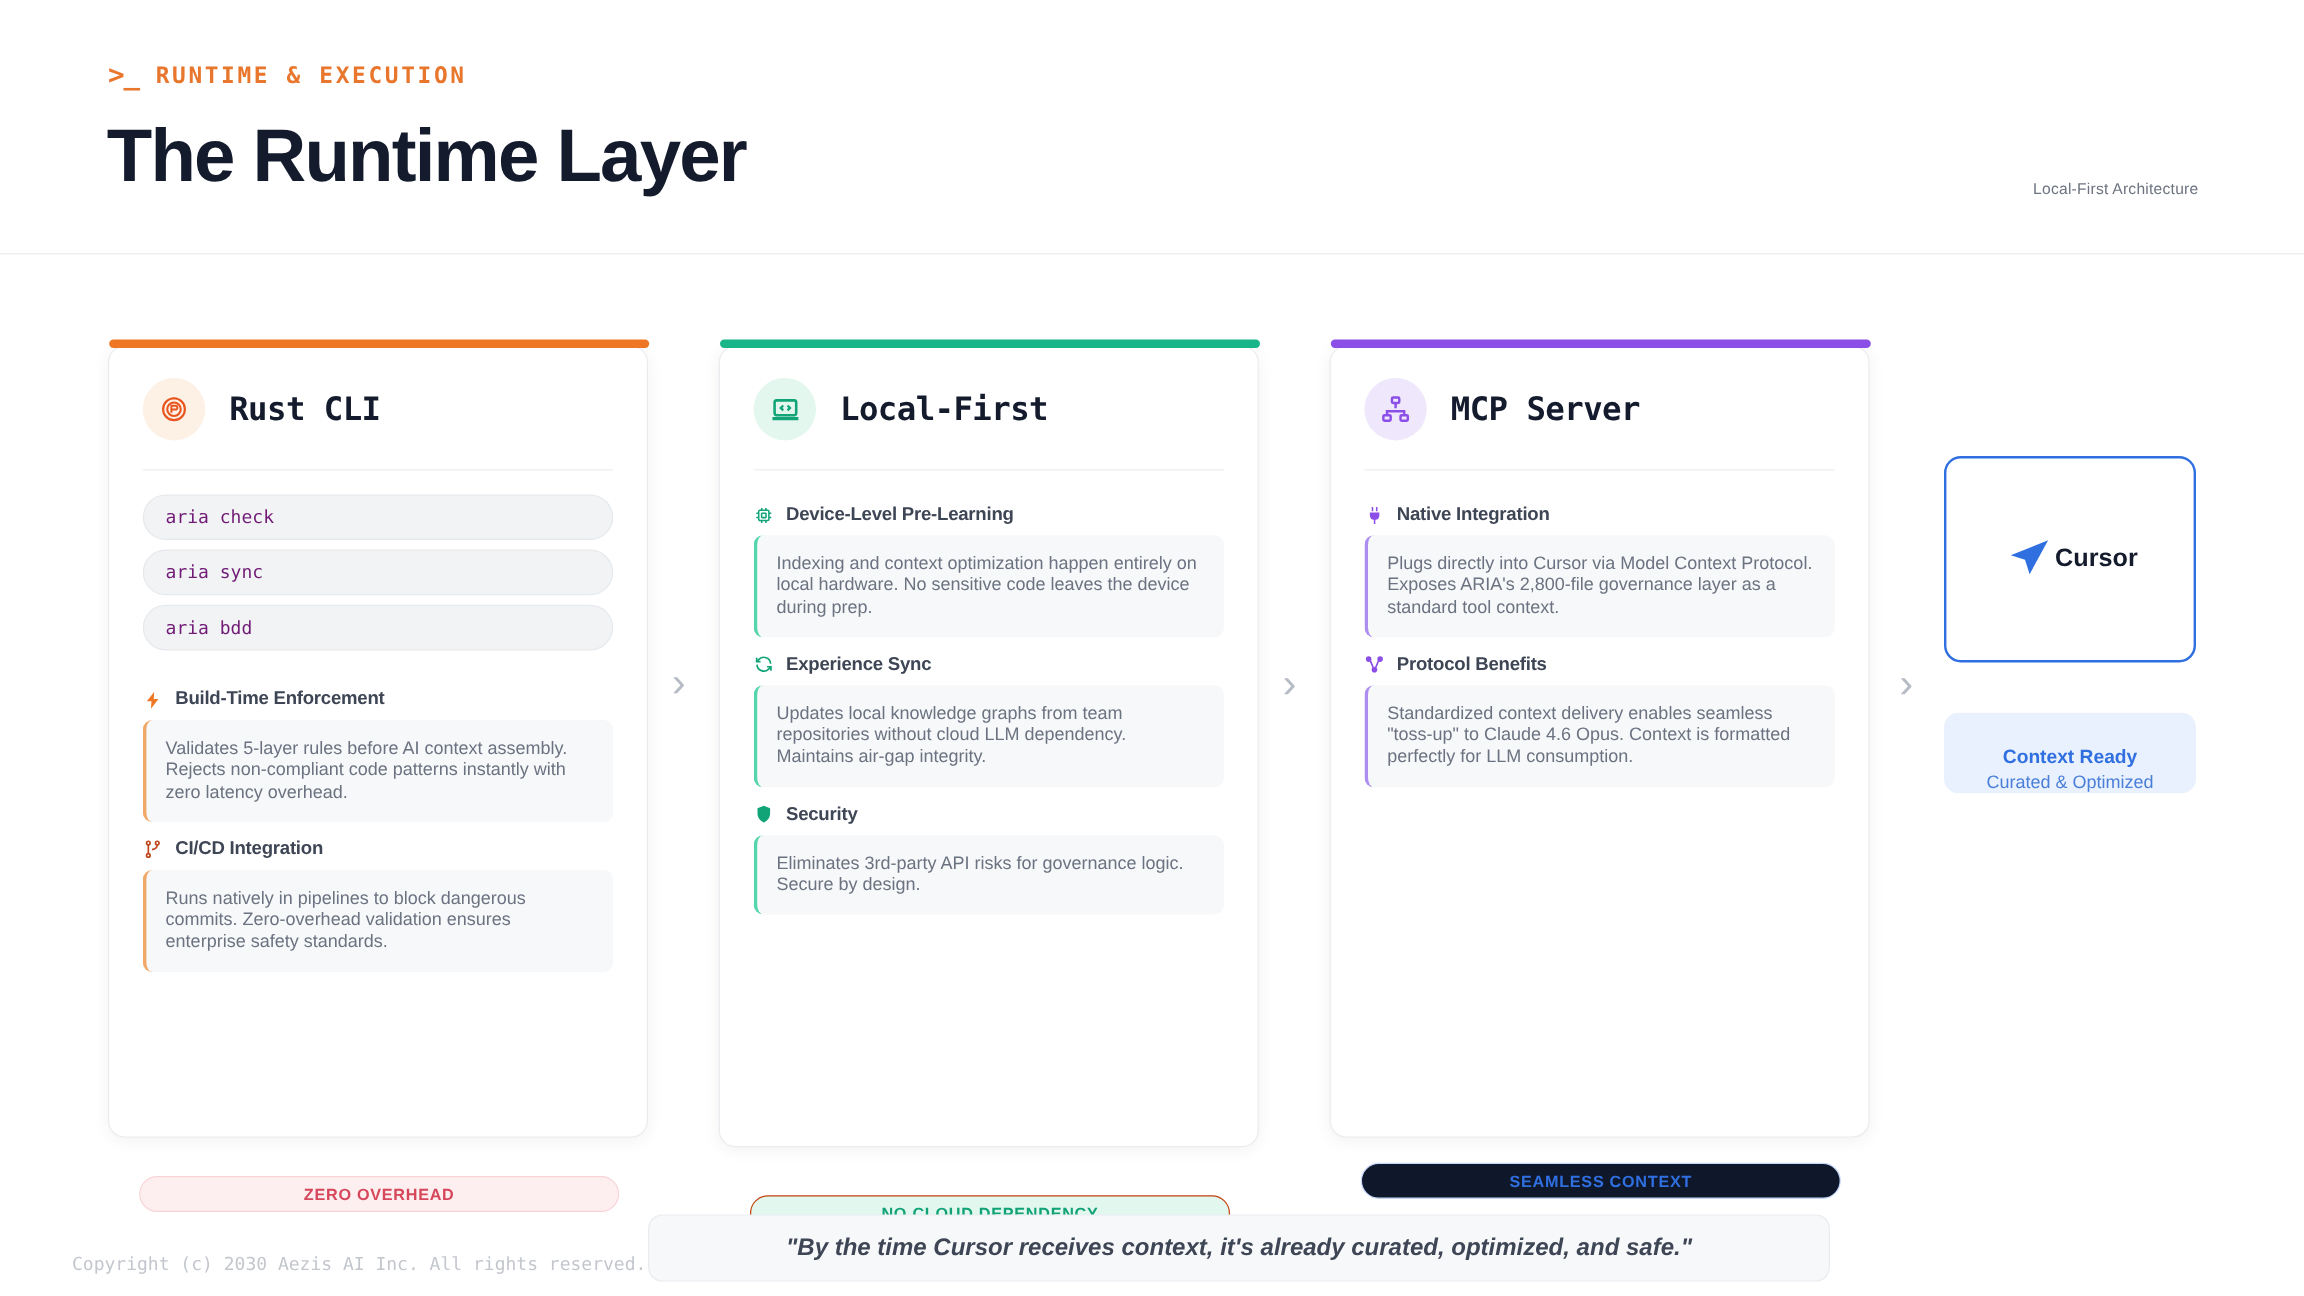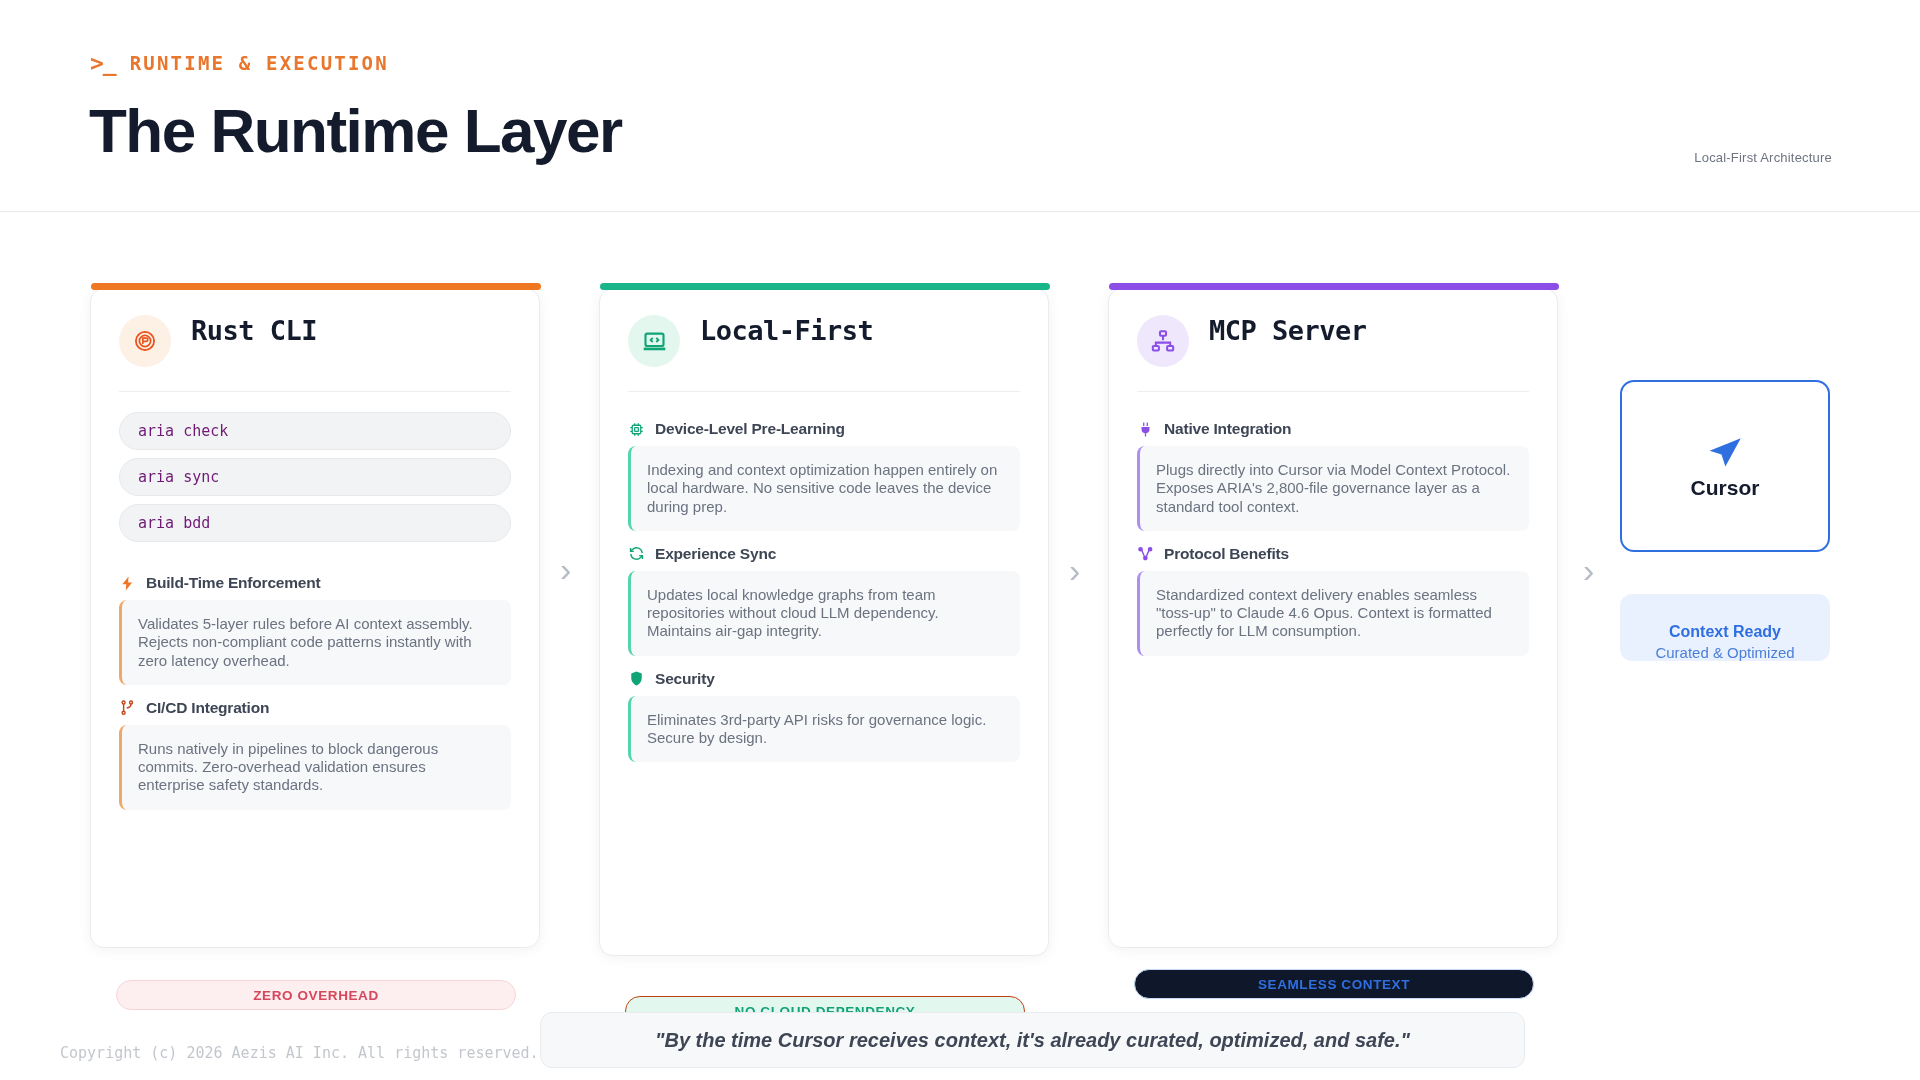--- a/index.html
+++ b/index.html
@@ -51,21 +51,21 @@
     border-radius: 4px;
   }
   .card1 { left: 90px; height: 660px; }
   .card2 { left: 599px; height: 668px; }
   .card3 { left: 1108px; height: 660px; }
   .card1 .card-top { background: #ef7622; }
   .card2 .card-top { background: #18b589; }
   .card3 .card-top { background: #8b4fe8; }
 
   .card-head {
-    display: flex; gap: 20px;
+    display: flex; align-items: center; gap: 20px;
     padding: 26px 28px 0 28px;
   }
   .card-badge {
     width: 52px; height: 52px; border-radius: 50%;
     display: flex; align-items: center; justify-content: center;
     flex: 0 0 auto;
   }
   .badge-orange { background: #fdf0e4; }
   .badge-green  { background: #e3f7ef; }
   .badge-purple { background: #efe8fc; }
@@ -130,21 +130,21 @@
   }
   .chev1 { left: 560px; top: 552px; }
   .chev2 { left: 1069px; top: 553px; }
   .chev3 { left: 1583px; top: 553px; }
 
   
   .cursor-box {
     position: absolute; left: 1620px; top: 380px;
     width: 210px; height: 172px;
     background: #fff; border: 2px solid #2f6fe0; border-radius: 14px;
-    display: flex; flex-direction: column; align-items: center; justify-content: center;
+    display: flex; flex-direction: row; align-items: center; justify-content: center;
   }
   .cursor-label { font-size: 21px; font-weight: bold; color: #141b2d; }
   .cursor-chip {
     position: absolute; left: 1620px; top: 594px;
     width: 210px; height: 67px;
     background: #eaf1fe; border-radius: 12px;
     display: flex; flex-direction: column; align-items: center; justify-content: flex-end;
     gap: 3px;
   }
   .chip-t { font-size: 16px; font-weight: bold; color: #2f6fe0; }
@@ -320,15 +320,15 @@
       <path d="M20.6 3.4 3.6 10.2l6.5 2.1 2.1 6.5z" fill="#2f6fe0"></path>
     </svg>
     <div class="cursor-label">Cursor</div>
   </div>
   <div class="cursor-chip">
     <div class="chip-t">Context Ready</div>
     <div class="chip-s">Curated &amp; Optimized</div>
   </div>
 
   <div class="quote">"By the time Cursor receives context, it's already curated, optimized, and safe."</div>
-  <div class="copyright">Copyright (c) 2026 Aezis AI Inc. All rights reserved.</div>
+  <div class="copyright">Copyright (c) 2030 Aezis AI Inc. All rights reserved.</div>
 
 </div>
 
 </body></html>

